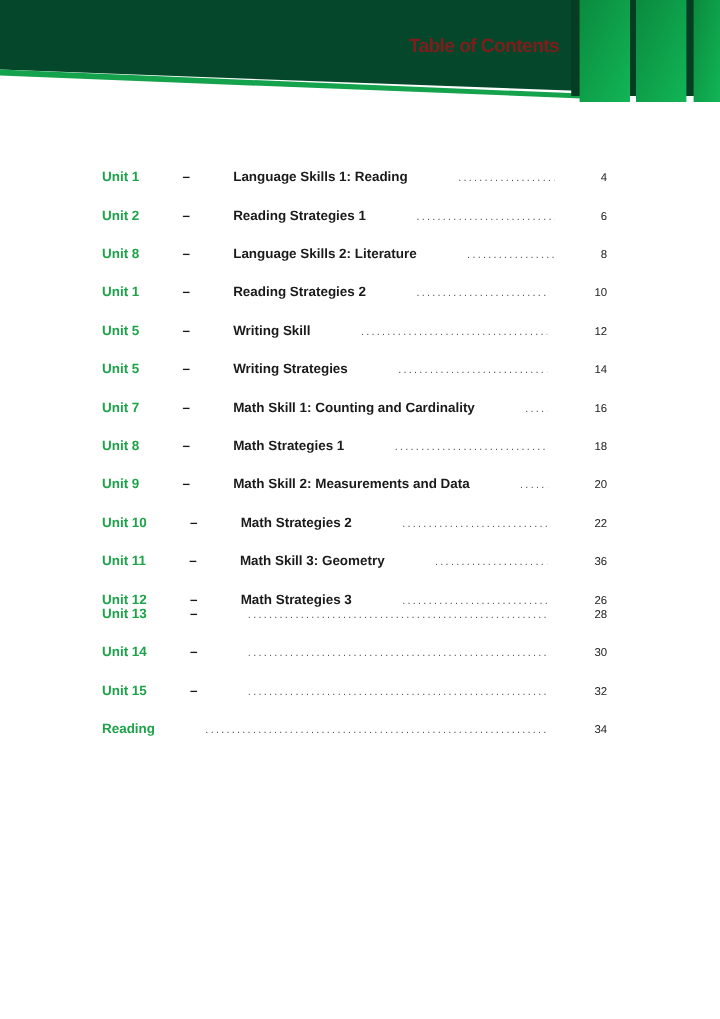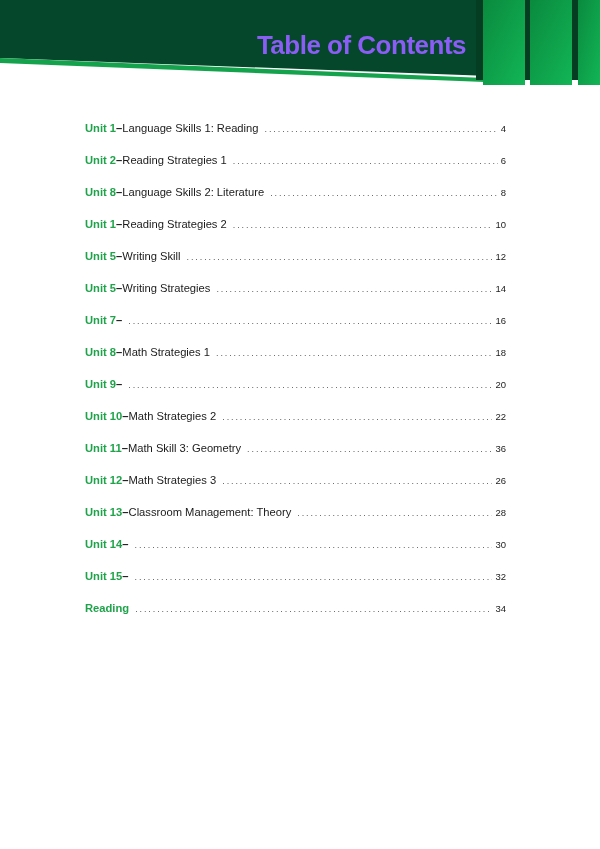--- a/index.html
+++ b/index.html
@@ -5,30 +5,30 @@
     html, body { margin: 0; padding: 0; }
     body {
       width: 600px; height: 849px; position: relative; overflow: hidden;
       background: #ffffff;
       font-family: "Liberation Sans", sans-serif;
     }
     .header { position: absolute; left: 0; top: 0; width: 600px; height: 90px; }
     .header svg { position: absolute; left: 0; top: 0; }
     .title {
       position: absolute; right: 134px; top: 30px;
-      color: #8b5cf6; font-weight: bold; font-size: 26px; letter-spacing: -0.5px;
+      color: #7f1d1d; font-weight: bold; font-size: 16px; letter-spacing: -0.5px;
     }
     .toc { position: absolute; left: 85px; top: 122px; width: 421px; }
     .entry {
       display: flex; align-items: baseline;
-      height: 32px; font-size: 11.2px; color: #1a1a1a;
+      height: 32px; font-size: 11.2px; color: #1a1a1a; gap: 36px;
     }
     .unit { color: #1fa34a; font-weight: bold; white-space: nowrap; }
     .sep { font-weight: bold; white-space: nowrap; }
-    .name { font-weight: normal; white-space: nowrap; }
+    .name { font-weight: bold; white-space: nowrap; margin-top: 20px; }
     .leader {
       flex: 1; margin: 0 3px 0 6px; overflow: hidden; white-space: nowrap;
       color: #555; font-size: 9px; letter-spacing: 2.2px;
     }
     .leader::before {
       content: ". . . . . . . . . . . . . . . . . . . . . . . . . . . . . . . . . . . . . . . . . . . . . . . . . . . . . . . . . . . . . . . . . . . . . . . . . . . . . . . . . . . . . . . . . . . . . . . . . . . . . . . . . .";
       letter-spacing: -0.3px;
     }
     .page { font-size: 9.5px; color: #222; white-space: nowrap; }
   </style>
@@ -92,33 +92,35 @@
   <div class="entry">
     <span class="unit">Unit 5</span>
     <span class="sep"> – </span>
     <span class="name">Writing Strategies</span>
     <span class="leader"></span>
     <span class="page">14</span>
   </div>
   <div class="entry">
     <span class="unit">Unit 7</span>
     <span class="sep"> – </span>
+    <span class="name">Math Skill 1: Counting and Cardinality</span>
     <span class="leader"></span>
     <span class="page">16</span>
   </div>
   <div class="entry">
     <span class="unit">Unit 8</span>
     <span class="sep"> – </span>
     <span class="name">Math Strategies 1</span>
     <span class="leader"></span>
     <span class="page">18</span>
   </div>
   <div class="entry">
     <span class="unit">Unit 9</span>
     <span class="sep"> – </span>
+    <span class="name">Math Skill 2: Measurements and Data</span>
     <span class="leader"></span>
     <span class="page">20</span>
   </div>
   <div class="entry">
     <span class="unit">Unit 10</span>
     <span class="sep"> – </span>
     <span class="name">Math Strategies 2</span>
     <span class="leader"></span>
     <span class="page">22</span>
   </div>
@@ -132,21 +134,20 @@
   <div class="entry">
     <span class="unit">Unit 12</span>
     <span class="sep"> – </span>
     <span class="name">Math Strategies 3</span>
     <span class="leader"></span>
     <span class="page">26</span>
   </div>
   <div class="entry">
     <span class="unit">Unit 13</span>
     <span class="sep"> – </span>
-    <span class="name">Classroom Management: Theory</span>
     <span class="leader"></span>
     <span class="page">28</span>
   </div>
   <div class="entry">
     <span class="unit">Unit 14</span>
     <span class="sep"> – </span>
     <span class="leader"></span>
     <span class="page">30</span>
   </div>
   <div class="entry">

